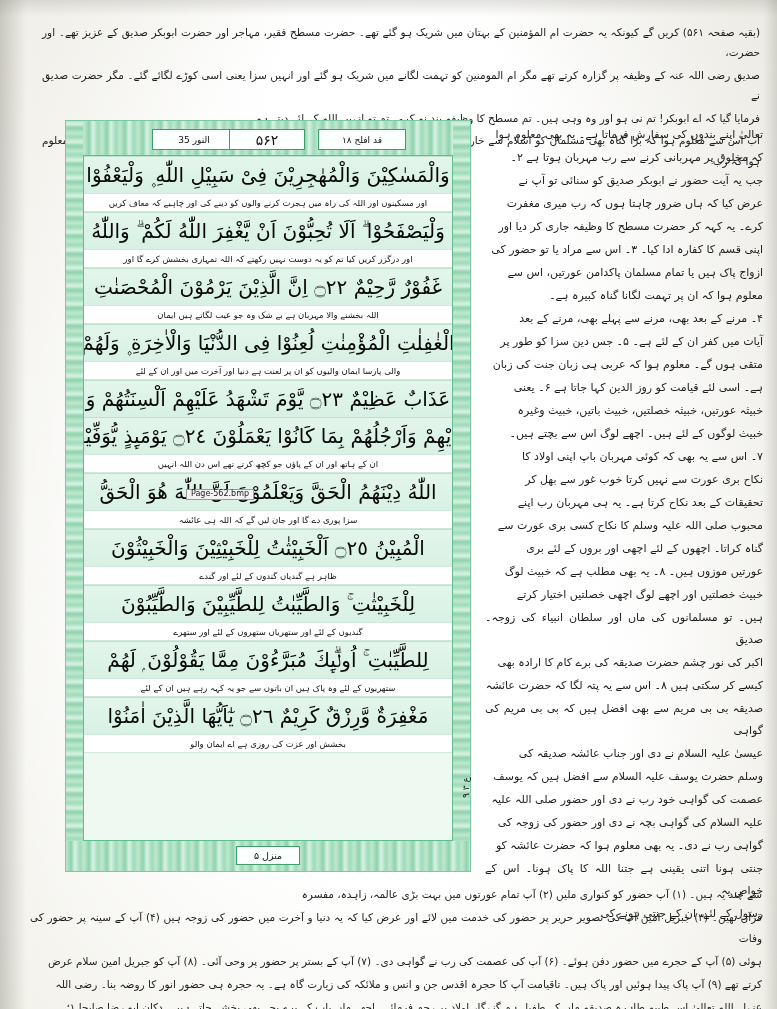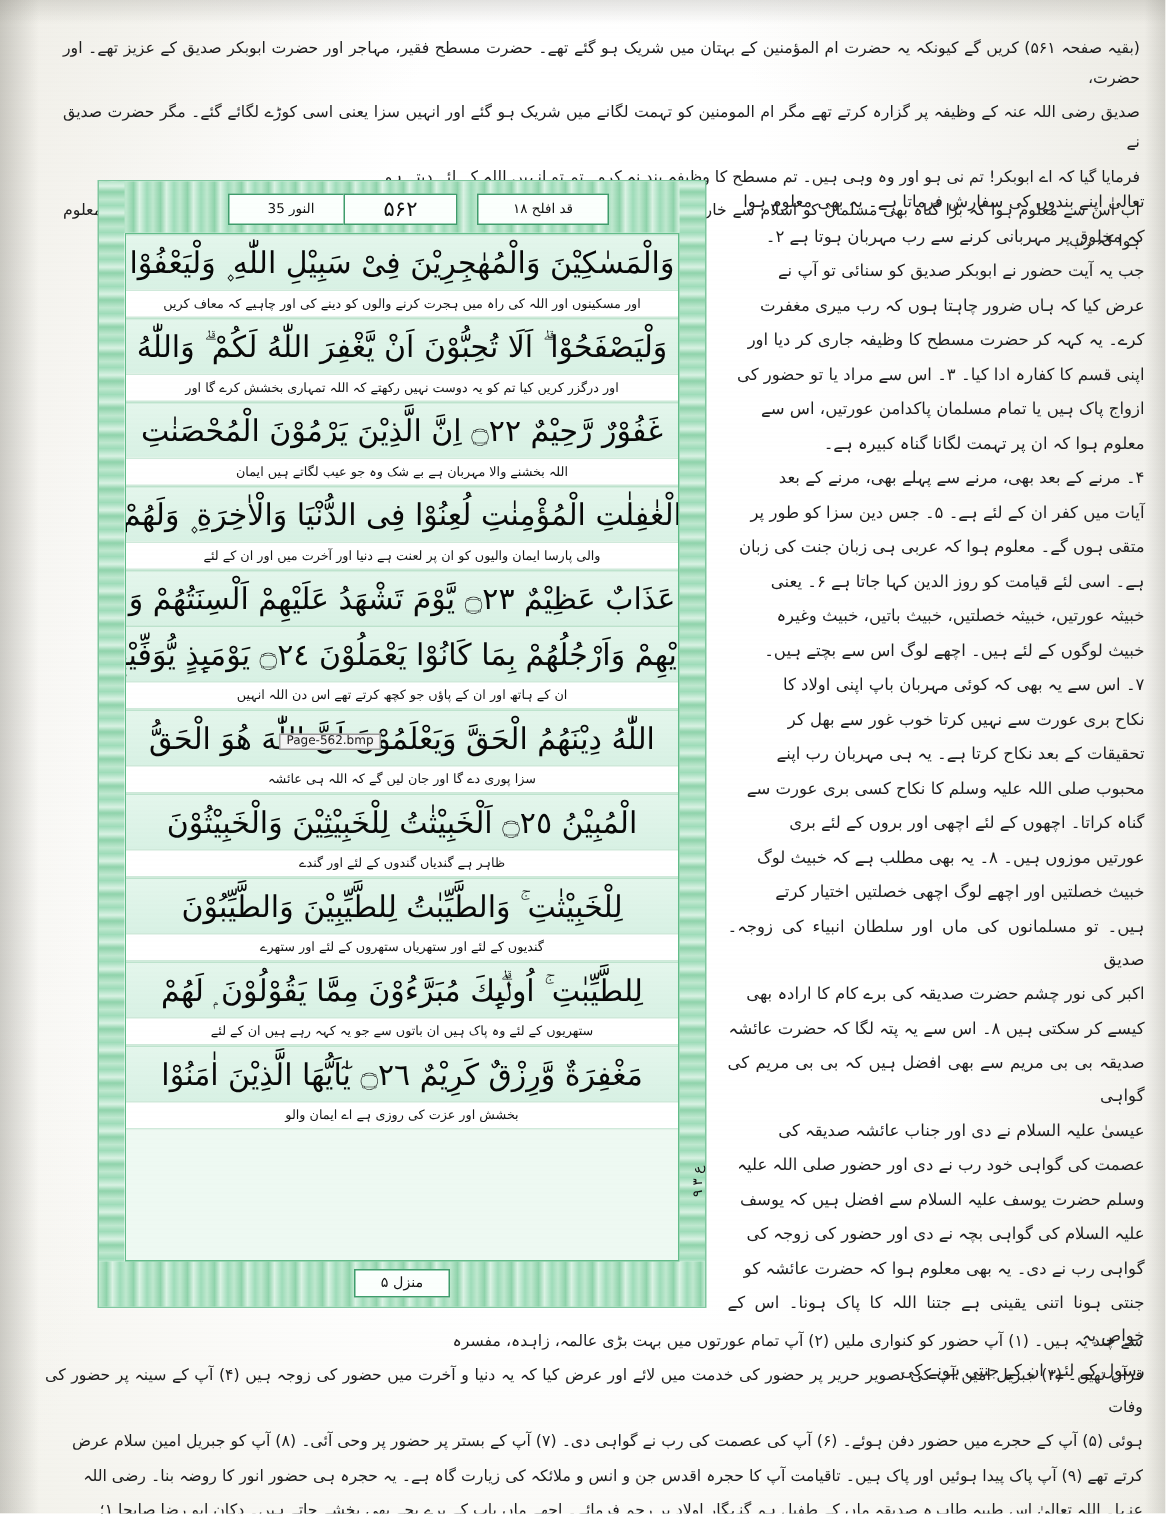--- a/index.html
+++ b/index.html
@@ -241,22 +241,22 @@
     <p>تحقیقات کے بعد نکاح کرتا ہے۔ یہ ہی مہربان رب اپنے</p>
     <p>محبوب صلی اللہ علیہ وسلم کا نکاح کسی بری عورت سے</p>
     <p>گناہ کراتا۔ اچھوں کے لئے اچھی اور بروں کے لئے بری</p>
     <p>عورتیں موزوں ہیں۔ ۸۔ یہ بھی مطلب ہے کہ خبیث لوگ</p>
     <p>خبیث خصلتیں اور اچھے لوگ اچھی خصلتیں اختیار کرتے</p>
     <p>ہیں۔ تو مسلمانوں کی ماں اور سلطان انبیاء کی زوجہ۔ صدیق</p>
     <p>اکبر کی نور چشم حضرت صدیقہ کی برے کام کا ارادہ بھی</p>
     <p>کیسے کر سکتی ہیں ۸۔ اس سے یہ پتہ لگا کہ حضرت عائشہ</p>
     <p>صدیقہ بی بی مریم سے بھی افضل ہیں کہ بی بی مریم کی گواہی</p>
     <p>عیسیٰ علیہ السلام نے دی اور جناب عائشہ صدیقہ کی</p>
+    <p>وسلم حضرت یوسف علیہ السلام سے افضل ہیں کہ یوسف</p>
     <p>عصمت کی گواہی خود رب نے دی اور حضور صلی اللہ علیہ</p>
-    <p>وسلم حضرت یوسف علیہ السلام سے افضل ہیں کہ یوسف</p>
     <p>علیہ السلام کی گواہی بچہ نے دی اور حضور کی زوجہ کی</p>
     <p>گواہی رب نے دی۔ یہ بھی معلوم ہوا کہ حضرت عائشہ کو</p>
     <p>جنتی ہونا اتنی یقینی ہے جتنا اللہ کا پاک ہونا۔ اس کے خواص یہ</p>
     <p>رسول کے لئے، ان کے جنتی ہونے کی</p>
   </div>
 
 <div id="bottom-commentary" class="urdu">
     <p>سے چند یہ ہیں۔ (۱) آپ حضور کو کنواری ملیں (۲) آپ تمام عورتوں میں بہت بڑی عالمہ، زاہدہ، مفسرہ</p>
     <p>قرآن تھیں۔ (۳) جبریل امین آپ کی تصویر حریر پر حضور کی خدمت میں لائے اور عرض کیا کہ یہ دنیا و آخرت میں حضور کی زوجہ ہیں (۴) آپ کے سینہ پر حضور کی وفات</p>
     <p>ہوئی (۵) آپ کے حجرے میں حضور دفن ہوئے۔ (۶) آپ کی عصمت کی رب نے گواہی دی۔ (۷) آپ کے بستر پر حضور پر وحی آئی۔ (۸) آپ کو جبریل امین سلام عرض</p>

